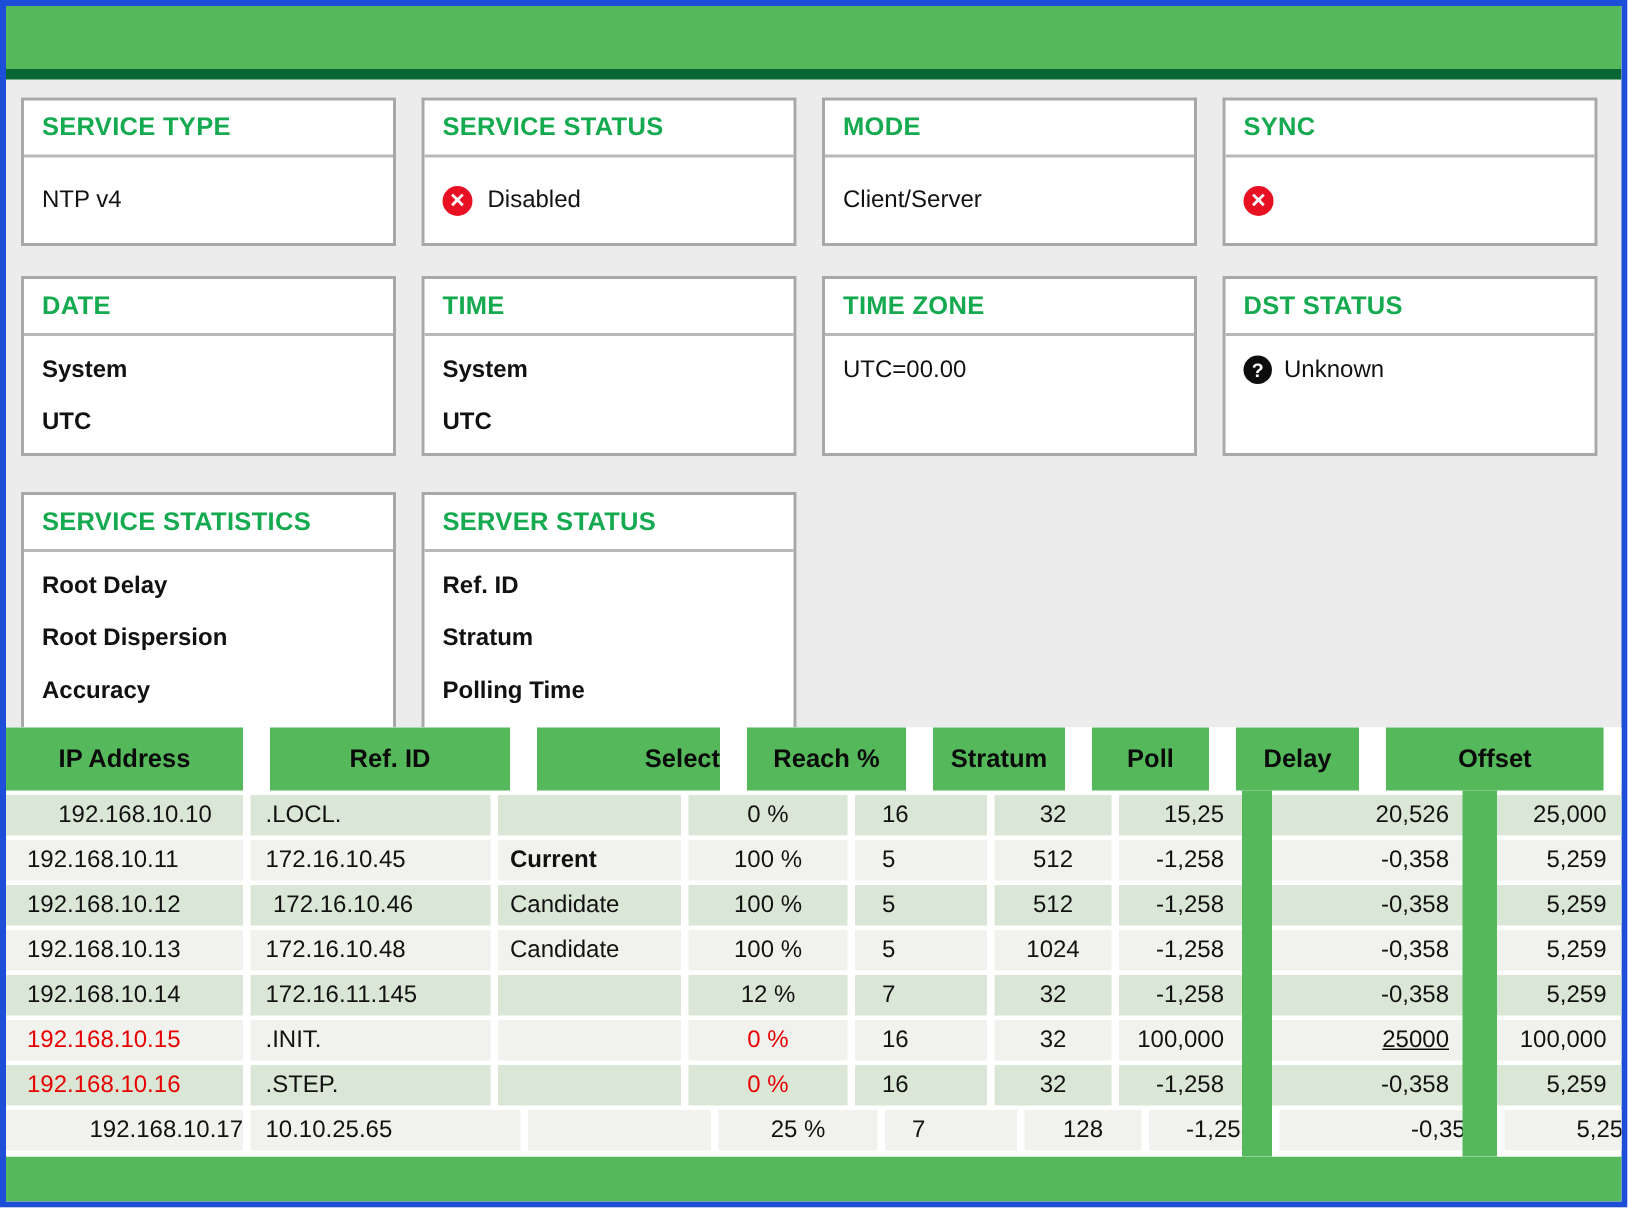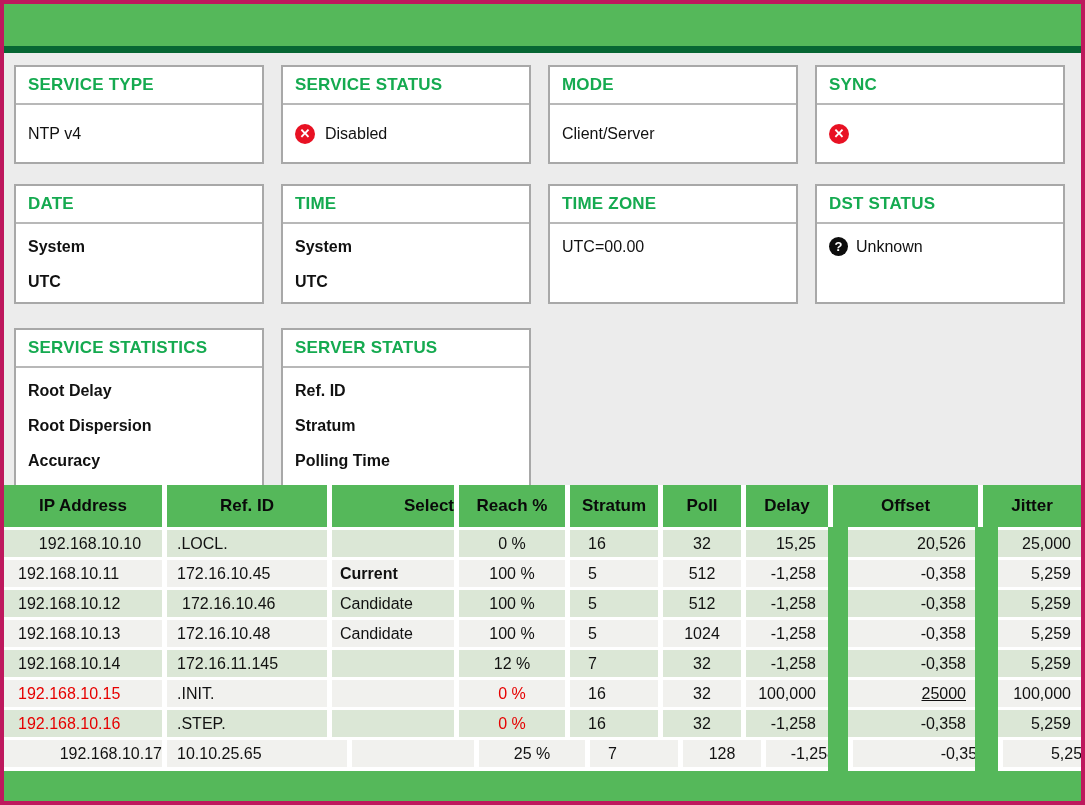--- a/index.html
+++ b/index.html
@@ -1,18 +1,18 @@
 <!DOCTYPE html>
 <html><head>
 <meta charset="utf-8">
 <style>
   html,body{margin:0;padding:0;background:#fff;}
   .frame{
     position:relative;width:1085px;height:805px;box-sizing:border-box;
-    border:4px solid #be185d;background:#ececec;overflow:hidden;
+    border:4px solid #1d4ed8;background:#ececec;overflow:hidden;
     font-family:"Liberation Sans",sans-serif;color:#111;
     display:flex;flex-direction:column;
   }
   .topbar{height:42px;background:var(--green);flex:none;}
   .stripe{height:7px;background:var(--dgreen);flex:none;}
   .bottombar{flex:1;background:var(--green);}
 
   .cards{padding:12px 16px 0 10px;flex:none;}
   .cards-row{display:grid;grid-template-columns:repeat(4,1fr);column-gap:17px;}
   .row1{margin-bottom:20px;}
@@ -33,21 +33,21 @@
   .card-b2{padding:5px 12px;font-size:16px;}
   .bline{line-height:35px;font-weight:bold;display:flex;align-items:center;gap:8px;}
   .bline.plain{font-weight:normal;}
 
   .icon{flex:none;border-radius:50%;display:inline-flex;align-items:center;justify-content:center;
         color:#fff;font-weight:bold;}
   .icon.err{width:20px;height:20px;background:var(--red-icon);font-size:13px;}
   .icon.unk{width:19px;height:19px;background:#0d0d0d;font-size:13px;}
 
   .table{position:relative;background:#fff;flex:none;padding-bottom:4px;}
-  .thead{display:flex;column-gap:5px;height:42px;background:#fff;}
+  .thead{display:flex;column-gap:18px;height:42px;background:#fff;}
   .hcell{flex:none;box-sizing:border-box;background:var(--green);
          font-weight:bold;font-size:17px;line-height:42px;text-align:center;color:#0a0a0a;}
   .trow{display:flex;column-gap:5px;height:27px;margin-top:3px;}
   .trow.even .tcell{background:var(--rowg);}
   .trow.odd  .tcell{background:var(--rowl);}
   .tcell{flex:none;box-sizing:border-box;font-size:16px;line-height:27px;white-space:nowrap;overflow:hidden;}
   .strip{position:absolute;top:42px;bottom:0;background:var(--green);}
   .strip1{left:824px;width:20px;}
   .strip2{left:971px;width:23px;}
 </style>

